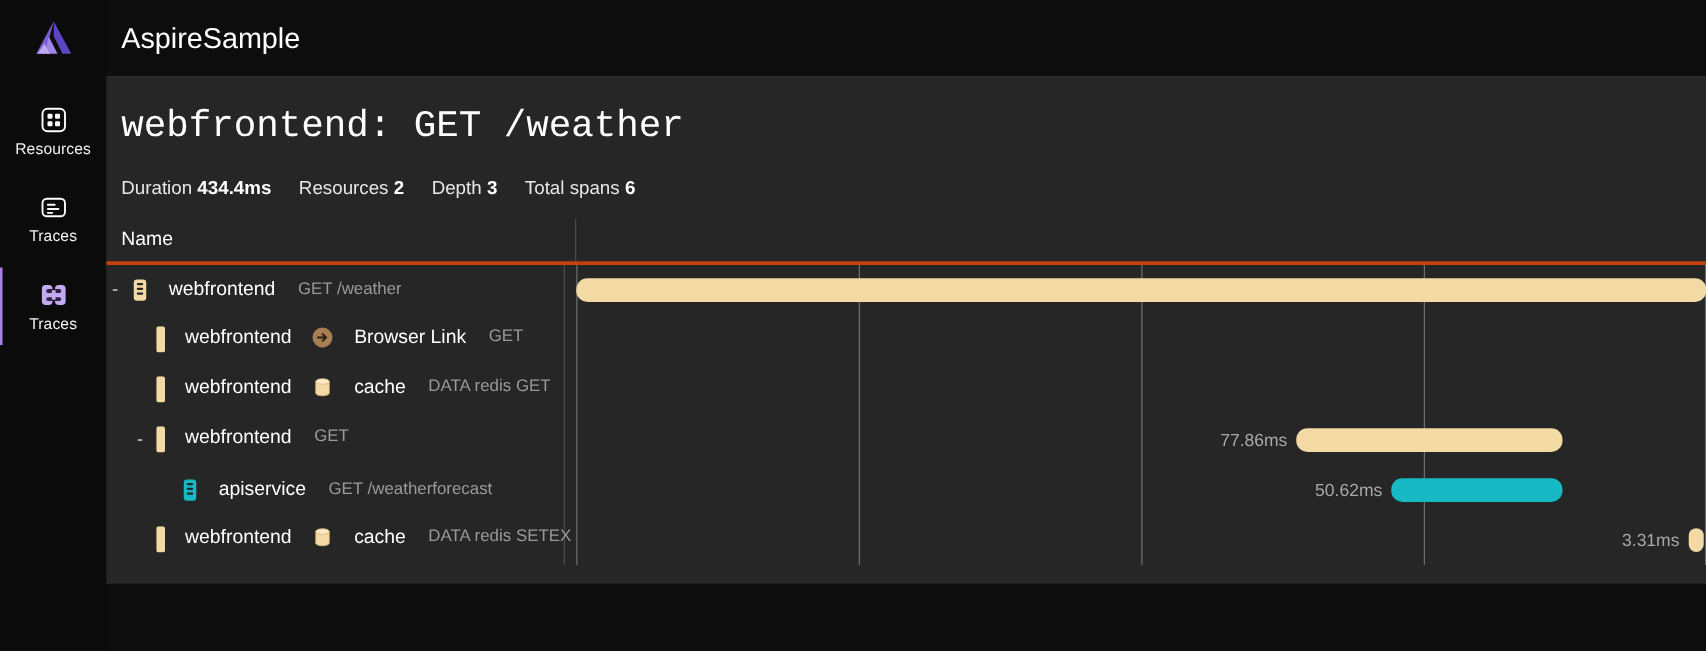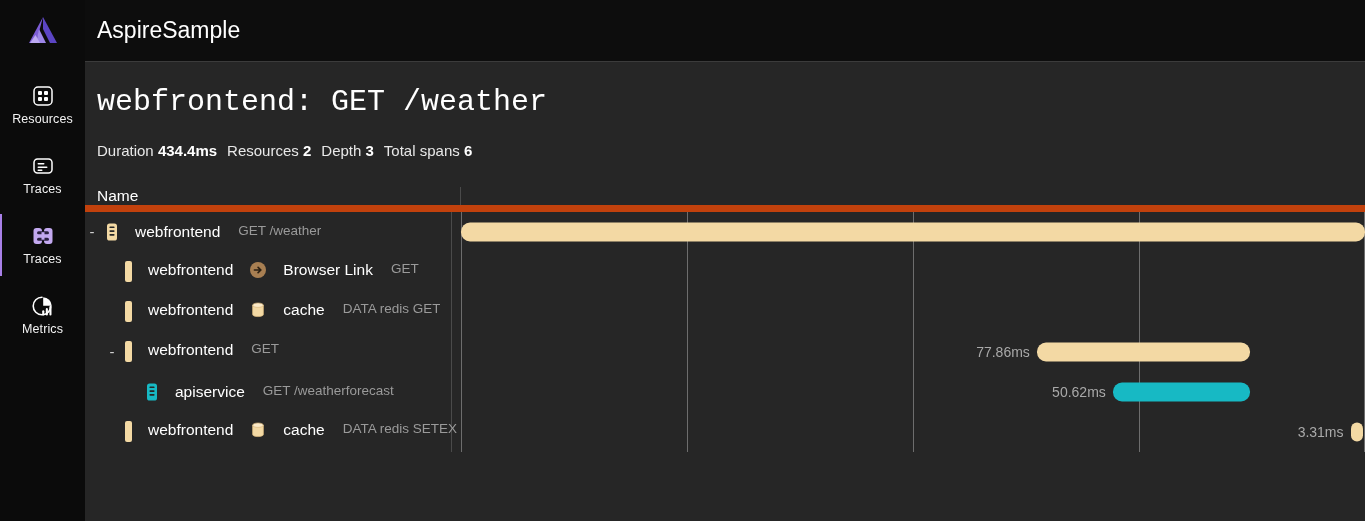--- a/index.html
+++ b/index.html
@@ -41,21 +41,21 @@
     letter-spacing: .1px; line-height: 1;
   }
   .nav-item.active::before {
     content: ""; position: absolute;
     left: 0; top: 4px; bottom: 4px; width: 2px;
     background: #a880e8;
   }
 
   
   #main {
-    flex: 1 1 auto; height: 521px;
+    flex: 1 1 auto; height: 467px;
     display: flex; flex-direction: column;
     background: #0d0d0d;
   }
   #topbar {
     height: 62px; flex: 0 0 62px;
     display: flex; align-items: center;
     padding-left: 12px;
     background: #0d0d0d;
     border-bottom: 1px solid #3b3b3b;
   }
@@ -69,38 +69,37 @@
     overflow: hidden;
   }
   .page-title {
     font-size: 30px; color: #ffffff; font-weight: 400;
     padding: 22px 0 0 12px; line-height: 1.25; font-family: Liberation Mono, monospace;
   }
   .meta-row {
     display: flex; align-items: center;
     padding: 20px 0 0 12px;
     font-size: 15px; color: #e8e8e8;
-    gap: 10px;
+    gap: 22px;
   }
   .meta-item { white-space: nowrap; }
   .meta-item b { font-weight: 700; color: #ffffff; }
 
   
   .grid-wrap {
     margin-top: 16px;
     flex: 1 1 auto;
     position: relative;
     overflow: hidden;
   }
   .grid-header {
     position: relative;
     height: 37px;
-    border-bottom: 7px solid #c2410c;
+    border-bottom: 3px solid #c2410c;
     display: flex;
-    align-items: flex-end;
   }
   .hdr-name {
     width: 376px; flex: 0 0 376px;
     display: flex; align-items: center;
     padding-left: 12px;
     font-size: 15.5px; color: #ffffff;
     border-right: 1px solid #4a4a4a;
   }
   .hdr-timeline {
     flex: 1 1 auto; position: relative;
@@ -219,32 +218,20 @@
             <rect x="2.5" y="4" width="8.5" height="16" rx="3" fill="#c3a9f0"></rect>
             <rect x="13" y="4" width="8.5" height="16" rx="3" fill="#c3a9f0"></rect>
             <rect x="6" y="7.2" width="12" height="3.1" rx="1.55" fill="#2b2140"></rect>
             <rect x="6" y="13.7" width="12" height="3.1" rx="1.55" fill="#2b2140"></rect>
             <rect x="10.5" y="8.2" width="3" height="7.5" fill="#c3a9f0"></rect>
           </svg>
         </span>
         <span class="nav-label">Traces</span>
       </div>
 
-      <div class="nav-item">
-        <span class="nav-ico">
-          <svg width="23" height="23" viewBox="0 0 23 23">
-            <path d="M11 2.2a8.8 8.8 0 1 0 8.8 8.8" fill="none" stroke="#fff" stroke-width="1.6" stroke-linecap="round"></path>
-            <path d="M12.2 2.3a8.8 8.8 0 0 1 8.5 8.5h-8.5z" fill="#fff"></path>
-            <rect x="11.2" y="15.2" width="2.1" height="5.4" rx="1" fill="#fff"></rect>
-            <rect x="14.8" y="13" width="2.1" height="7.6" rx="1" fill="#fff"></rect>
-            <rect x="18.4" y="10.9" width="2.1" height="9.7" rx="1" fill="#fff"></rect>
-          </svg>
-        </span>
-        <span class="nav-label">Metrics</span>
-      </div>
 
     </div>
   </div>
 
   <div id="main">
 
     <div id="topbar">
       <span class="app-title">AspireSample</span>
     </div>
 

